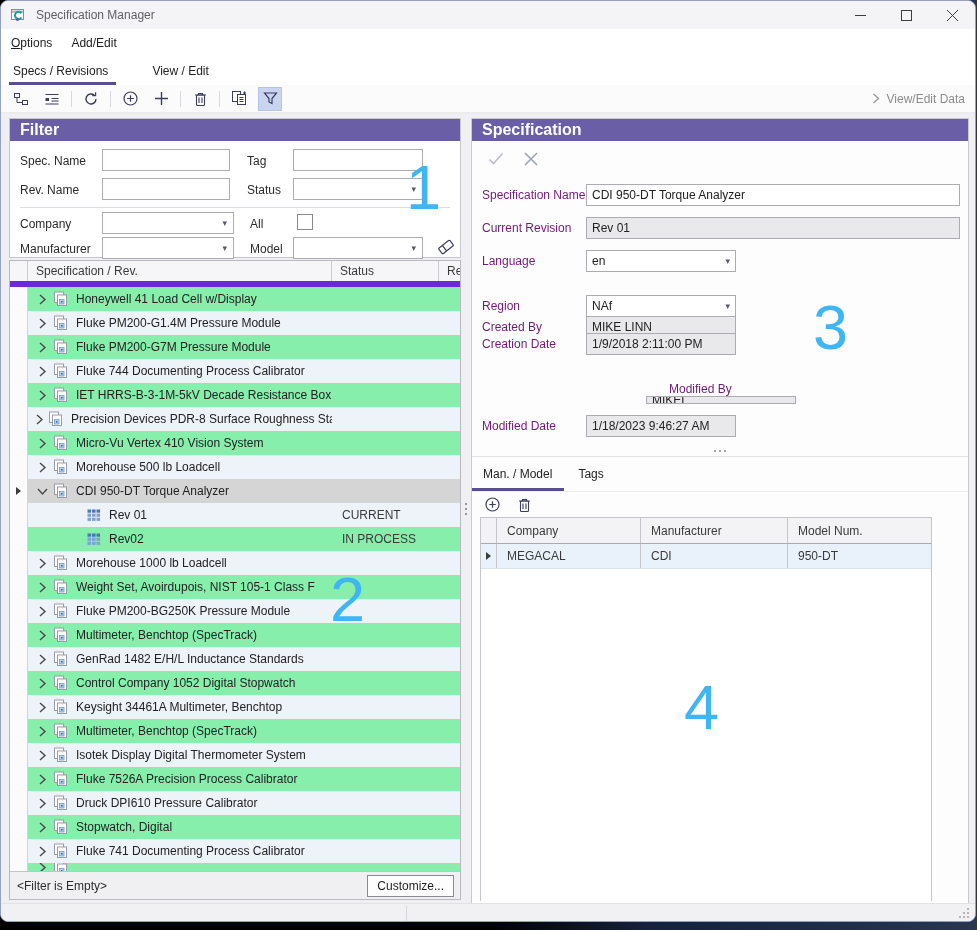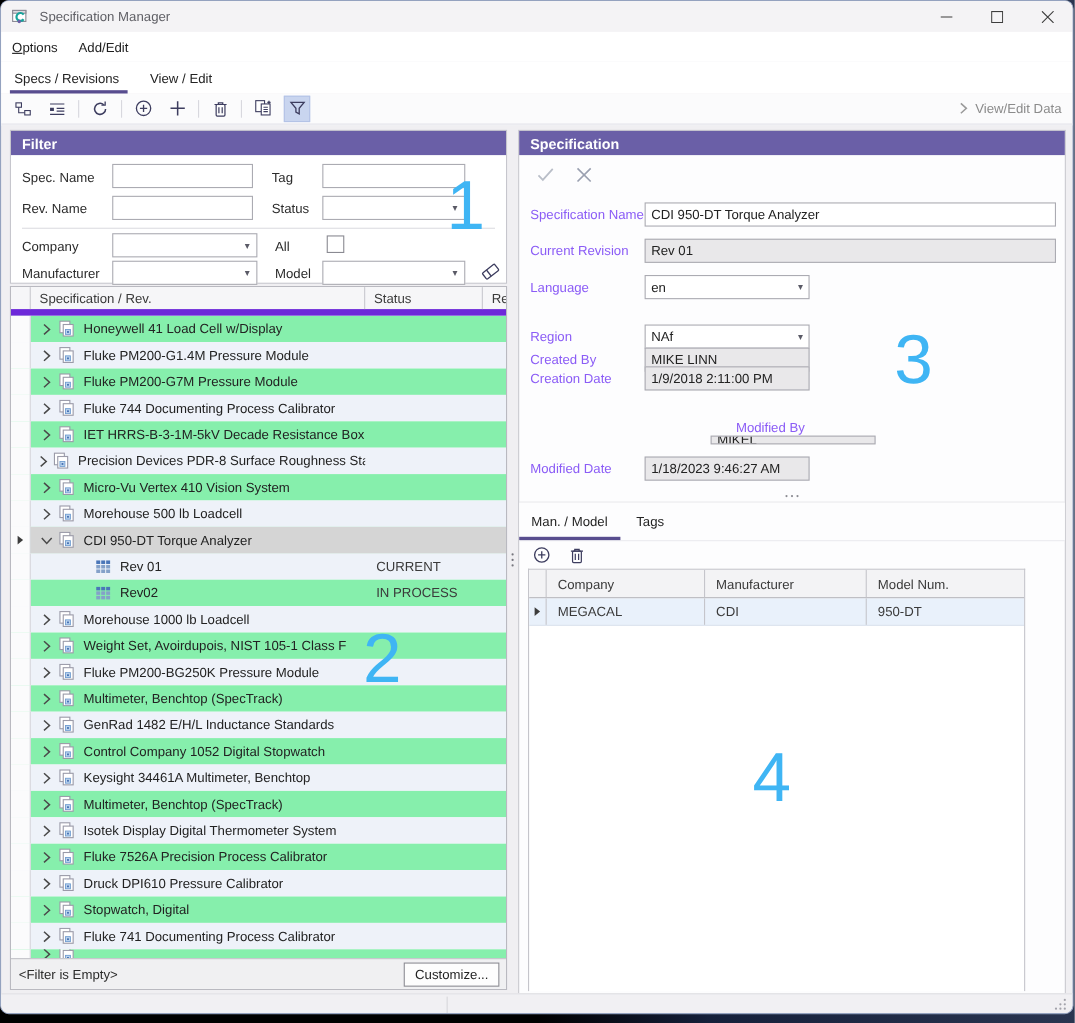--- a/index.html
+++ b/index.html
@@ -19,32 +19,32 @@
   .titlebar { height: 28px; display: flex; align-items: center; background: #f4f3f5; padding-left: 9px; }
   .app-icon { width: 17px; height: 17px; flex: 0 0 auto; }
   .title-text { margin-left: 9px; color: #606066; font-size: 12px; }
   .win-controls { margin-left: auto; display: flex; height: 28px; }
   .win-btn { width: 46px; height: 28px; display: flex; align-items: center; justify-content: center; color: #3d3d3d; cursor: default; }
   
   .menubar { height: 27px; background: #fff; display: flex; align-items: center; padding-left: 10px; gap: 19px; }
   .menu-item { color: #1d1d1d; display: inline-block; }
   .menu-item.mnemonic::first-letter { text-decoration: underline; }
   
-  .tabrow { height: 29px; background: #fff; display: flex; align-items: stretch; padding-left: 10px; gap: 24px; }
+  .tabrow { height: 29px; background: #fff; display: flex; align-items: stretch; padding-left: 10px; gap: 40px; }
   .tab { display: flex; align-items: center; position: relative; color: #232323; padding: 0 2px; }
   .tab.active::after { content: ""; position: absolute; left: -2px; right: -6px; bottom: 0; height: 3px; background: #584d8f; }
   
   .toolbar { height: 29px; background: #fbfbfc; border-bottom: 2px solid #ebebf0; display: flex; align-items: center; padding: 0 10px 0 8px; gap: 7px; }
   .tbtn { width: 24px; height: 24px; display: flex; align-items: center; justify-content: center; border: 1px solid transparent; }
   .tbtn.active { background: #c9d5ef; border-color: #b4c3e6; }
   .tsep { width: 1px; height: 16px; background: #d8d8de; }
   .view-edit-link { margin-left: auto; display: flex; align-items: center; gap: 7px; color: #8b8b8b; }
   svg.icon { display: block; }
   
-  .panel-header { height: 22px; background: #6a5fa7; color: #fff; font-weight: bold; display: flex; align-items: center; padding-left: 10px; font-size: 13px; }
+  .panel-header { height: 22px; background: #6a5fa7; color: #fff; font-weight: bold; display: flex; align-items: center; padding-left: 10px; font-size: 16px; }
   
   .filter-box { position: absolute; left: 8px; top: 117px; width: 452px; height: 140px; background: #fff; border: 1px solid #c6c6cd; }
   .filter-body { position: relative; width: 100%; height: 117px; }
   .flbl { position: absolute; color: #2b2b2b; }
   .ftext { position: absolute; height: 22px; border: 1px solid #ababb2; background: #fff; font: inherit; padding: 0 4px; }
   .fdrop { position: absolute; height: 22px; border: 1px solid #ababb2; background: #fff; display: flex; align-items: center; padding: 0 6px; color: #2b2b2b; }
   .fdrop .arrow { margin-left: auto; color: #5a5a66; font-size: 9px; }
   .fsep { position: absolute; left: 10px; right: 10px; top: 66px; height: 1px; background: #dcdce2; }
   .fcheck { position: absolute; width: 16px; height: 16px; border: 1px solid #8a8a92; background: #fff; }
   .feraser { position: absolute; }
@@ -82,21 +82,21 @@
   
   .vsplit { position: absolute; left: 460px; top: 117px; width: 10px; height: 782px; display: flex; align-items: center; justify-content: center; }
   .vsplit .dots { display: flex; flex-direction: column; gap: 3px; }
   .vsplit .dots i { width: 2px; height: 2px; background: #76767e; border-radius: 50%; }
   
   .spec-box { position: absolute; left: 470px; top: 117px; width: 498px; height: 786px; background: #fdfdfe; border: 1px solid #c9c9cf; display: flex; flex-direction: column; }
   .spec-actions { height: 36px; display: flex; align-items: center; gap: 15px; padding-left: 14px; flex: 0 0 auto; }
   .abtn { width: 20px; height: 20px; display: flex; align-items: center; justify-content: center; }
   .spec-form { position: relative; flex: 0 0 auto; height: 268px; }
   .frow { position: absolute; left: 10px; right: 8px; height: 22px; display: flex; align-items: center; }
-  .flabel { width: 104px; flex: 0 0 auto; color: #8b5cf6; }
+  .flabel { width: 104px; flex: 0 0 auto; color: #701a75; }
   .fctl { height: 22px; border: 1px solid #ababb2; background: #fff; display: flex; align-items: center; padding: 0 5px; width: 374px; color: #222; overflow: hidden; white-space: nowrap; }
   .frow.narrow .fctl { width: 150px; }
   .frow.readonly .fctl { background: #e9e8ea; }
   .fctl .arrow { display: none; margin-left: auto; color: #5a5a66; font-size: 9px; }
   .frow.dropdown .fctl .arrow { display: block; }
   .mid-handle { flex: 0 0 auto; height: 12px; display: flex; align-items: center; justify-content: center; gap: 3px; border-bottom: 1px solid #e4e4e8; }
   .mid-handle i { width: 2px; height: 2px; background: #8b8b92; border-radius: 50%; }
   
   .subtabs { flex: 0 0 auto; height: 34px; display: flex; align-items: stretch; padding-left: 9px; gap: 22px; background: #fdfdfe; }
   .subtab { display: flex; align-items: center; position: relative; color: #232323; padding: 0 2px; }

